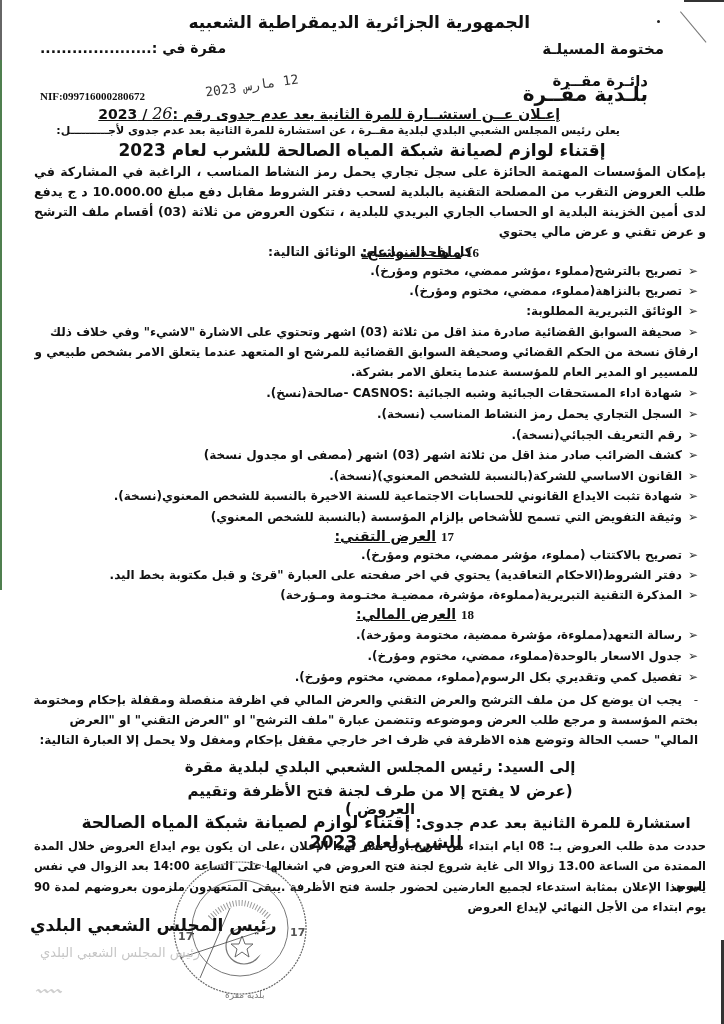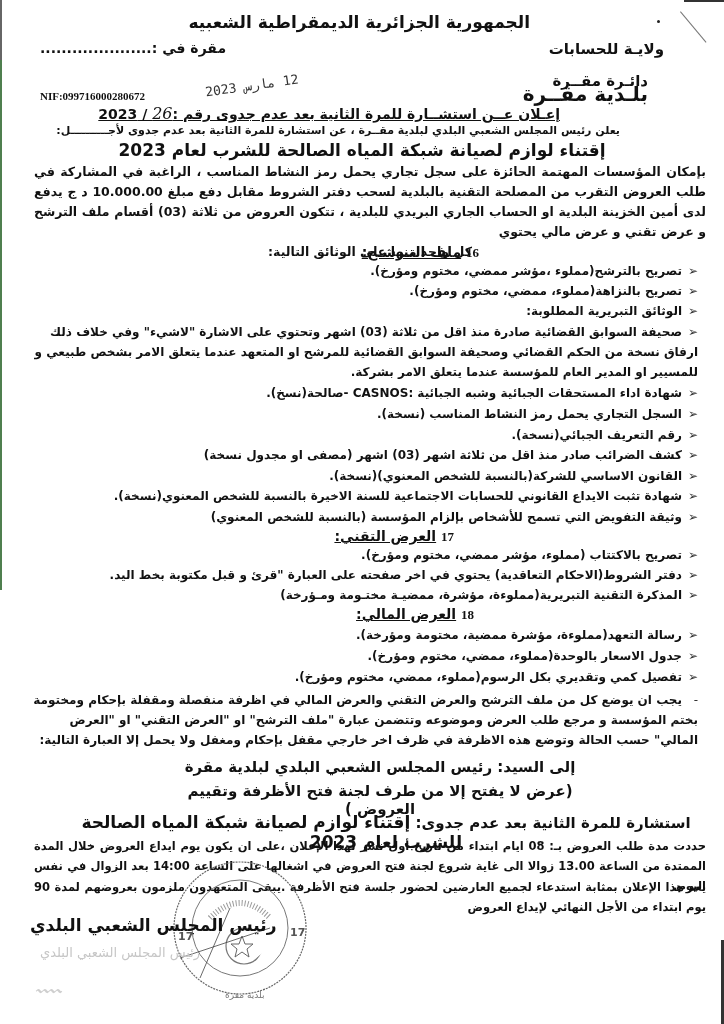--- a/index.html
+++ b/index.html
@@ -60,21 +60,21 @@
 
 <div class="page">
   <div class="left-edge"></div>
   <div class="left-edge2"></div>
   <div class="right-edge"></div>
   <div class="top-right-bar"></div>
   <div class="corner-line"></div>
   <div class="dot"></div>
 
   <div class="t republic">الجمهورية الجزائرية الديمقراطية الشعبيه</div>
-  <div class="t wilaya">ولايـة للحسابات</div>
+  <div class="t wilaya">مختومة المسيلـة</div>
   <div class="t daira">دائـرة مقــرة</div>
   <div class="t baladiya">بلـدية مقــرة</div>
   <div class="t place">مقرة في :.....................</div>
   <div class="t nif">NIF:099716000280672</div>
   <div class="hand-date">12 مارس 2023</div>
 
   <div class="t announce">
     <span>إعـلان عــن استشــارة للمرة الثانية بعد عدم جدوى رقم :</span><span class="hand-num">26</span><span> / 2023</span>
   </div>
   <div class="t intro">يعلن رئيس المجلس الشعبي البلدي لبلدية مقــرة ، عن استشارة للمرة الثانية بعد عدم جدوى لأجــــــــــل:</div>

